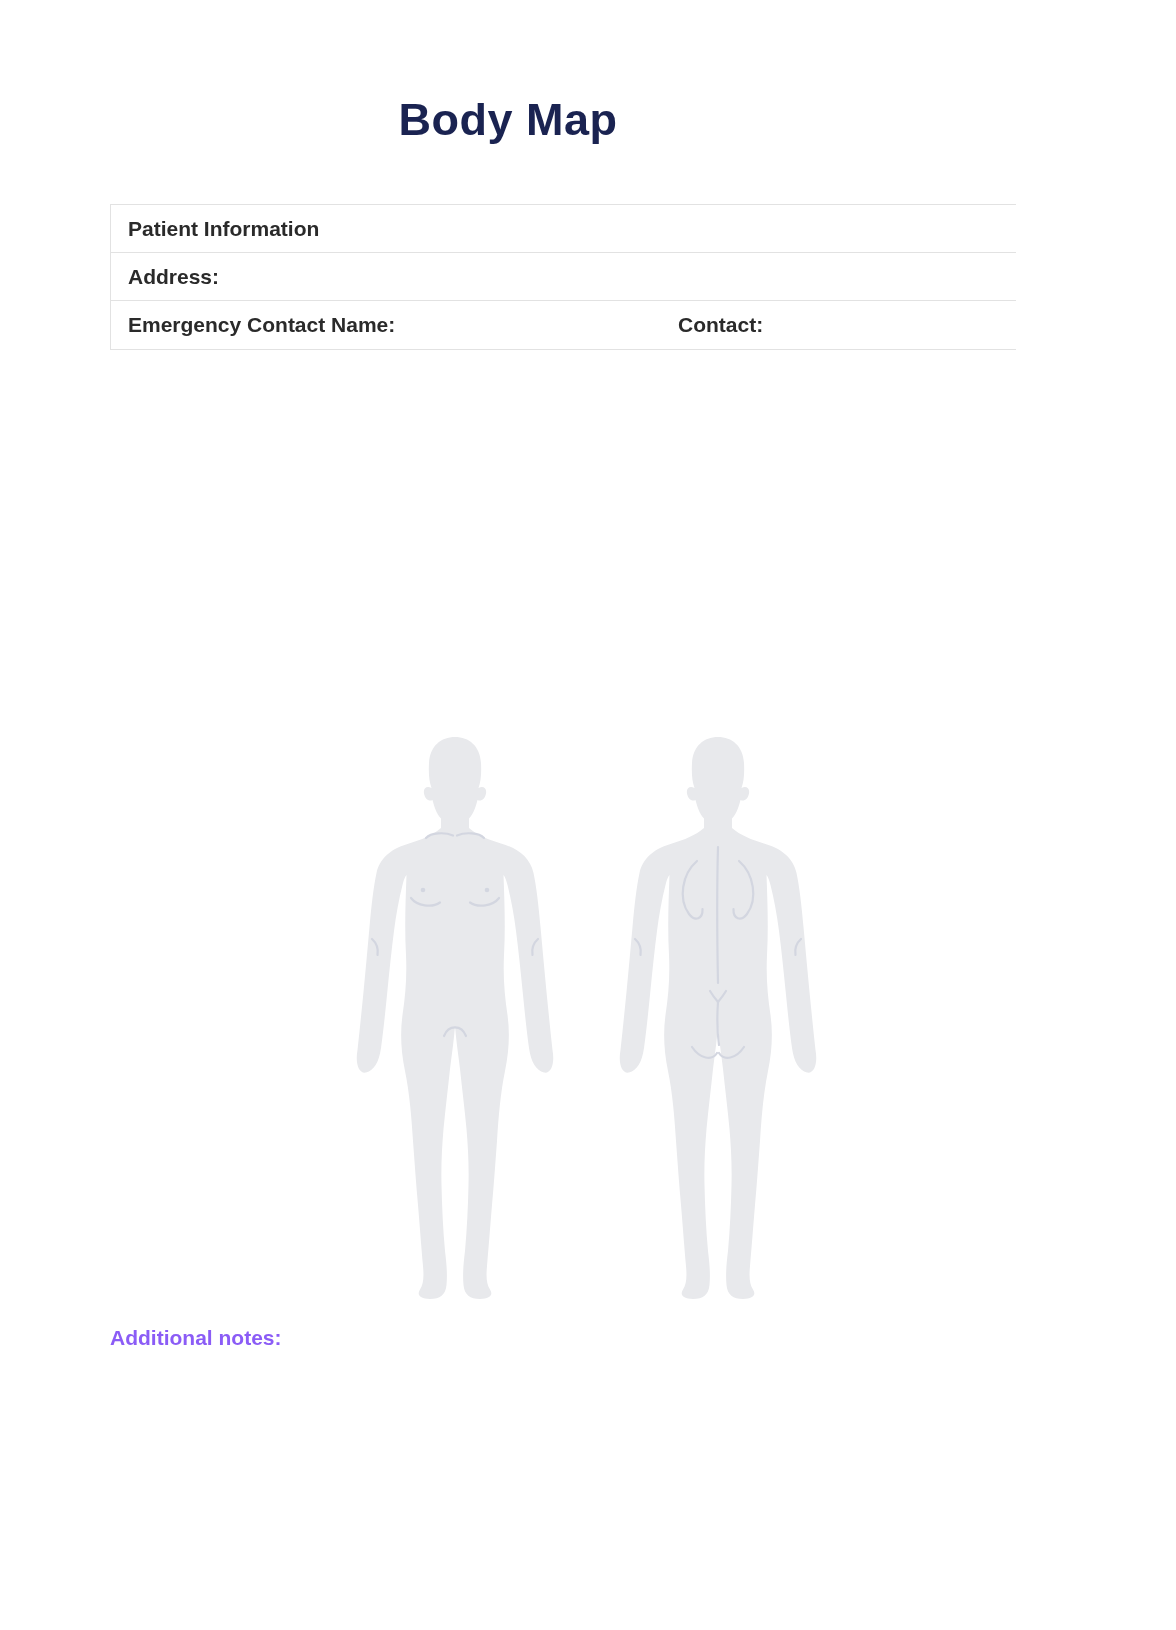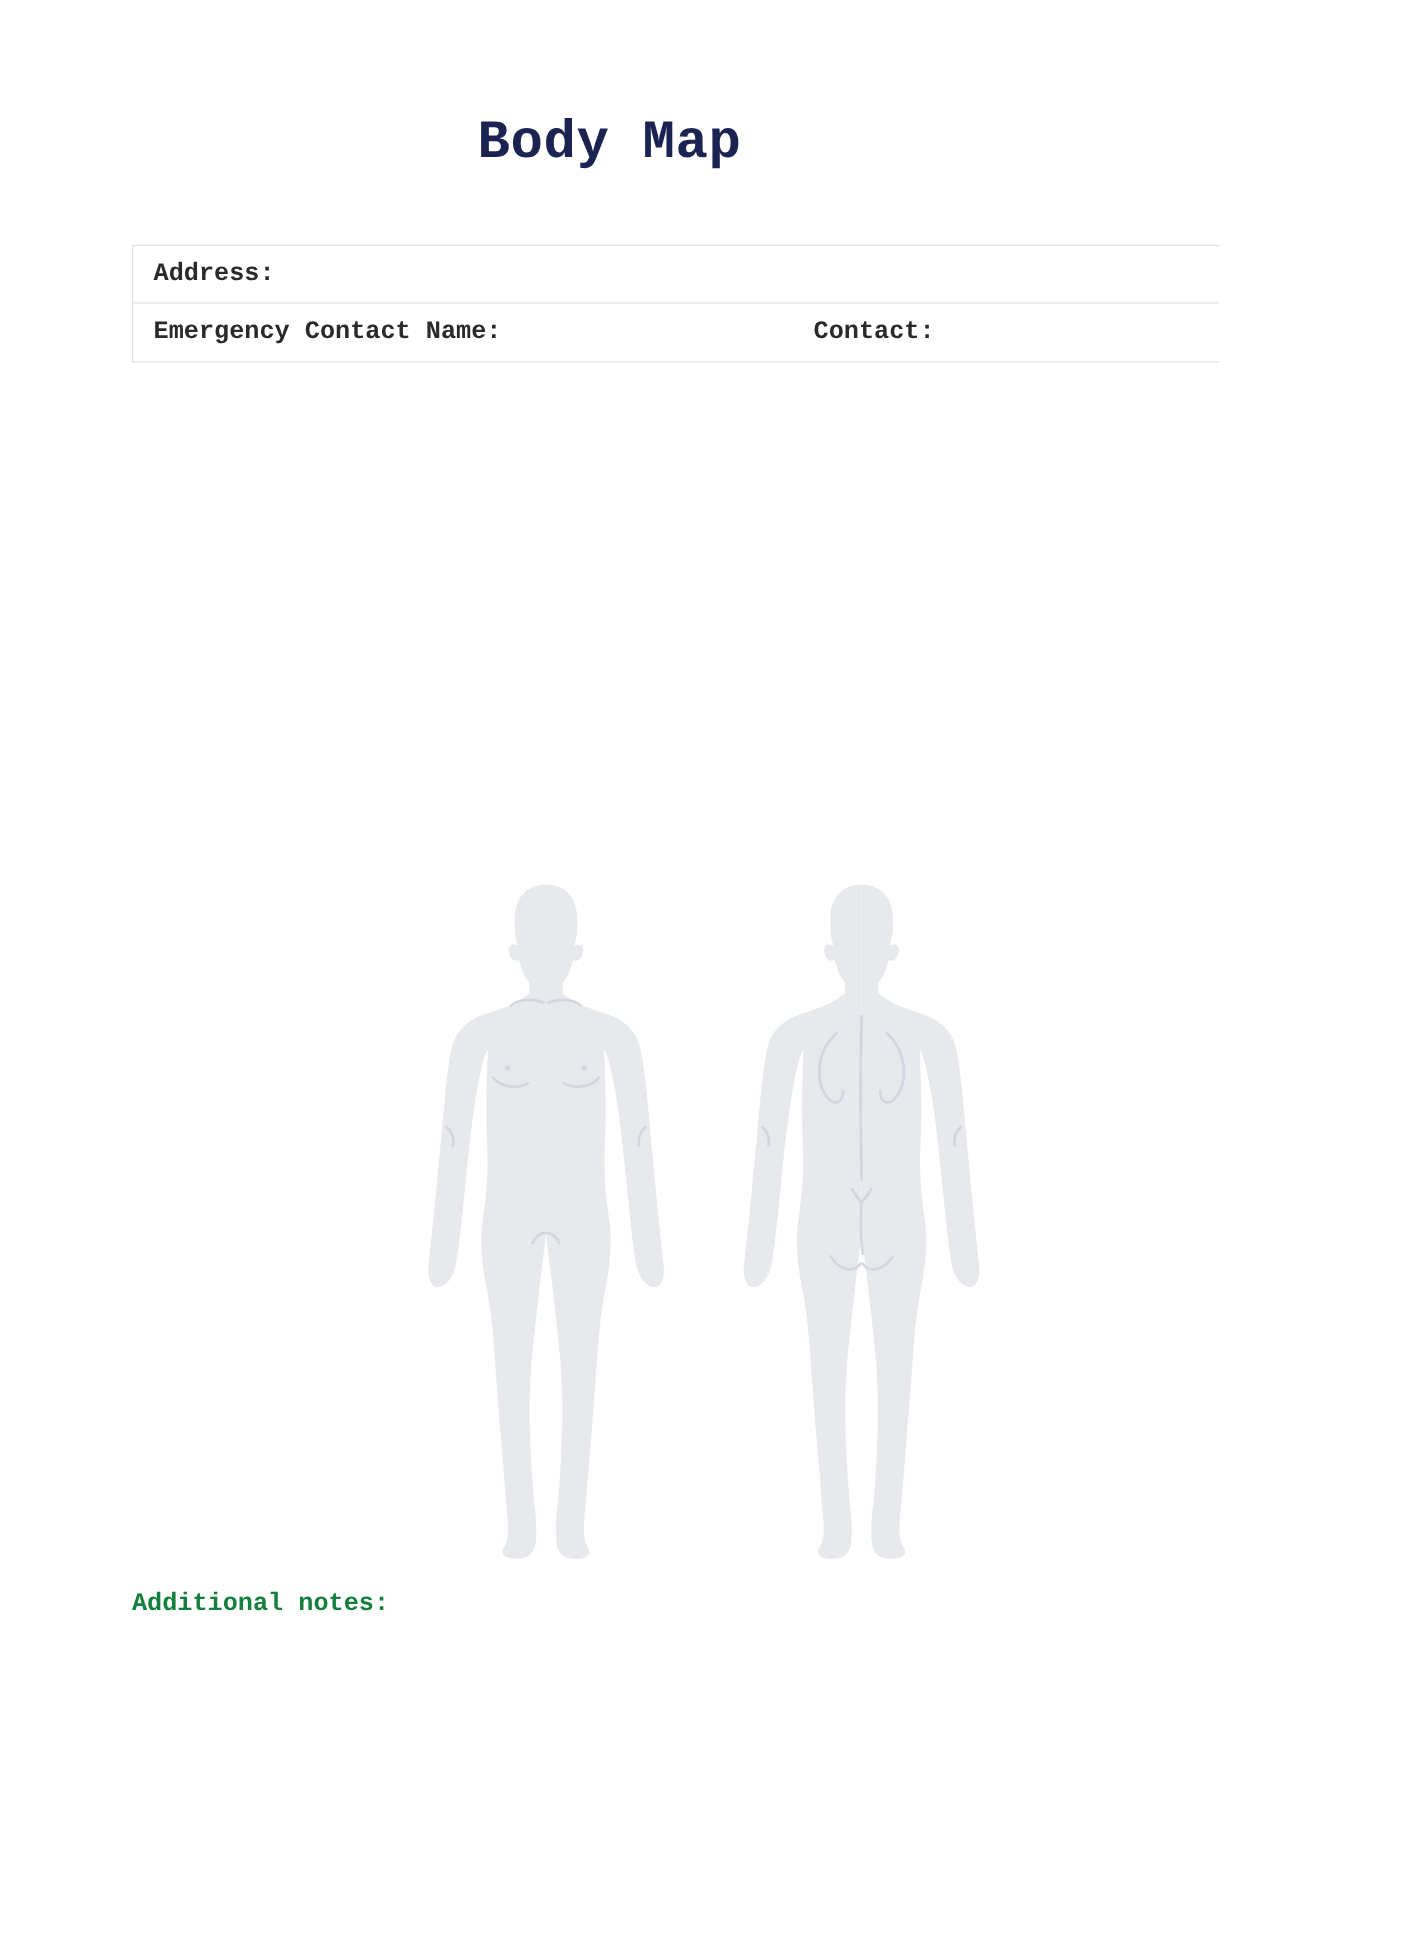--- a/index.html
+++ b/index.html
@@ -1,18 +1,18 @@
 <!DOCTYPE html>
 <html><head>
 <meta charset="utf-8">
 <style>
   html,body{margin:0;padding:0;background:#ffffff;}
   .page{
     position:relative;width:1016px;height:1630px;background:#ffffff;
-    font-family:Liberation Mono, monospace;overflow:hidden;
+    font-family:Liberation Sans, sans-serif;overflow:hidden;
   }
   .title{
     position:absolute;top:94px;left:0;width:100%;text-align:center;
     font-size:45px;font-weight:bold;color:#1a2351;letter-spacing:.5px;
   }
   .ptable{
     position:absolute;left:110px;top:204px;width:954px;
     border:1px solid #e2e2e2;background:#fff;
   }
   .prow{
@@ -29,32 +29,35 @@
   .instructions{
     position:absolute;top:567px;left:50%;transform:translateX(-50%);
     width:915px;text-align:center;font-size:20px;line-height:27px;color:#262626;
   }
   .instructions b{font-weight:bold;}
   .figure{position:absolute;top:733px;width:210px;height:570px;}
   .fig-front{left:350px;}
   .fig-back{left:613px;}
   .notes-label{
     position:absolute;left:110px;top:1326px;
-    font-size:21px;font-weight:bold;color:#15803d;
+    font-size:21px;font-weight:bold;color:#8b5cf6;
   }
   .notes-area{position:absolute;left:110px;top:1360px;width:956px;height:250px;}
 </style>
 </head>
 <body>
 
 <div class="page">
 
   <div class="title">Body Map</div>
 
   <div class="ptable">
+    <div class="prow">
+      <span>Patient Information</span>
+    </div>
     <div class="prow">
       <span>Address:</span>
       <div class="row-fill"></div>
     </div>
     <div class="prow">
       <span>Emergency Contact Name:</span>
       <div class="row-fill"></div>
       <span class="label2">Contact:</span>
     </div>
   </div>

